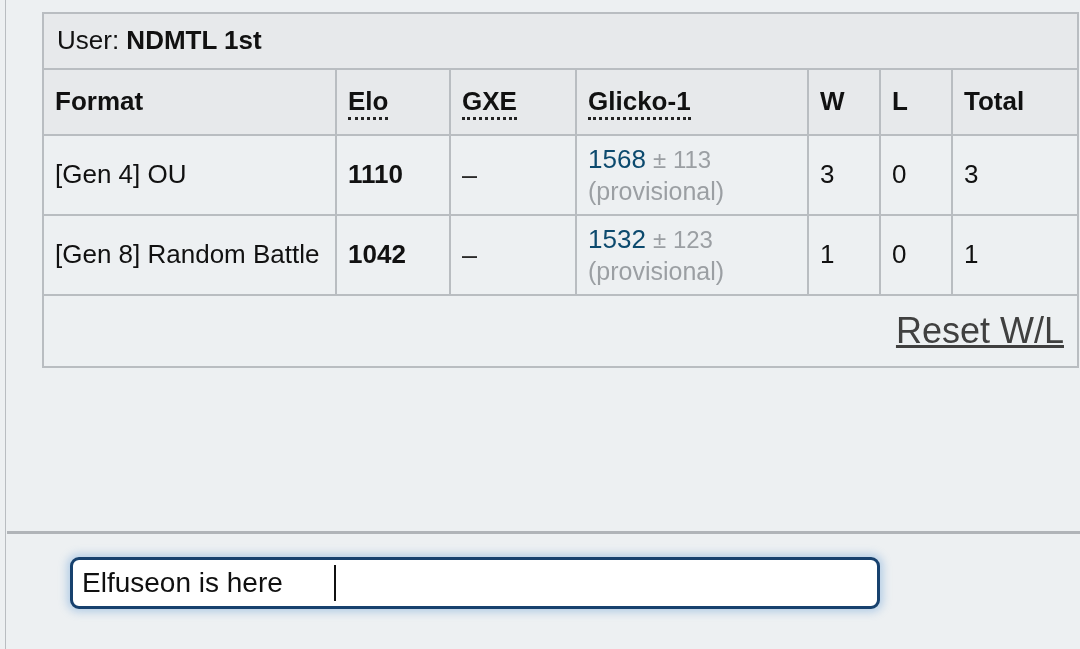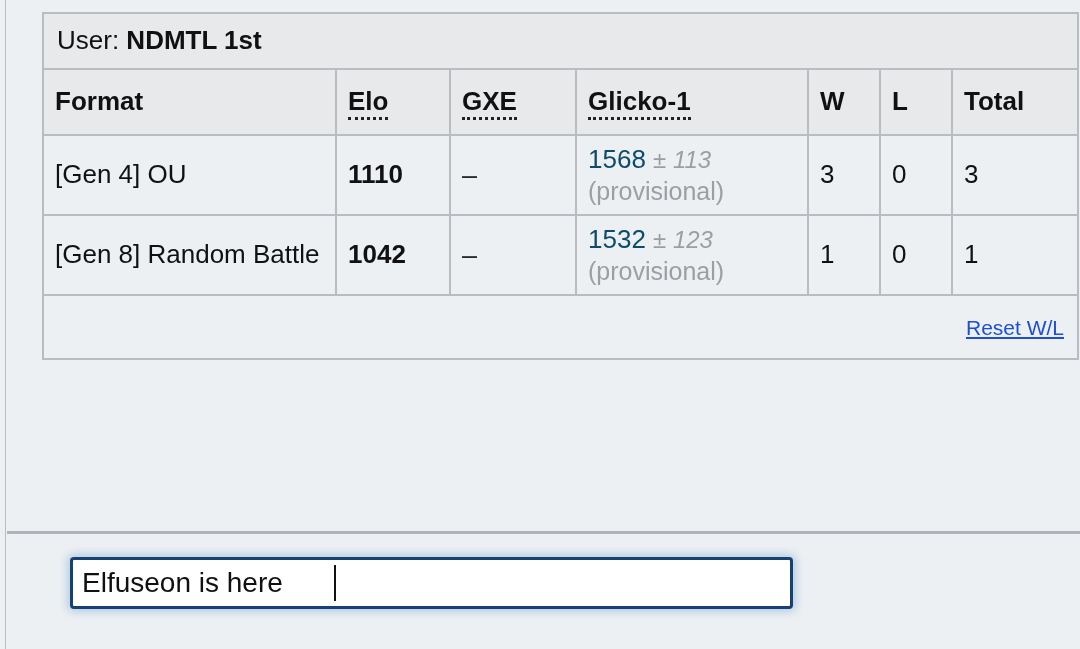--- a/index.html
+++ b/index.html
@@ -93,40 +93,40 @@
 
   td.c-format { font-size: 26px; line-height: 1.22; }
   td.c-elo    { font-weight: bold; font-size: 27px; }
   td.c-gxe    { font-size: 27px; }
   td.c-wlt    { font-size: 26px; }
 
   .gxe-frac { color: #9b9fa3; }
   .dash { font-size: 27px; color: #2a2a2a; }
 
   td.c-glicko { font-size: 27px; }
-  .glicko-dev { color: #9b9fa3; font-size: 24px; font-style: italic; }
+  .glicko-dev { color: #9b9fa3; font-size: 24px; }
   .prov-row { color: #0c4a6e; }
   .prov-note {
     display: block;
     color: #9b9fa3;
     font-size: 25px;
     line-height: 1.2;
   }
 
   .row-body td { height: 80px; }
 
   .reset-cell {
     text-align: right !important;
     padding: 13px 13px 13px 11px !important;
     height: 62px;
   }
   a.reset-link {
-    color: #1d4ed8;
+    color: #404040;
     text-decoration: underline;
-    font-size: 21px;
+    font-size: 36px;
   }
 
   
   #chat-bar {
     position: absolute;
     left: 7px;
     top: 537px;
     width: 1073px;
     height: 112px;
     background: #edf0f2;
@@ -145,25 +145,25 @@
     font-size: 26px;
     margin-right: 9px;
     white-space: nowrap;
   }
   #chat-input-wrap {
     position: relative;
     width: 802px;
     height: 52px;
   }
   #chat-input {
-    width: 723px;
+    width: 810px;
     height: 52px;
     box-sizing: border-box;
     border: 3px solid #17416e;
-    border-radius: 4px;
+    border-radius: 9px;
     background: #ffffff;
     font-family: "Liberation Sans", sans-serif;
     font-size: 28px;
     color: #101010;
     padding: 2px 0 2px 9px;
     outline: none;
     box-shadow: 0 0 9px 3px rgba(90,150,210,0.38);
   }
   #caret {
     position: absolute;

